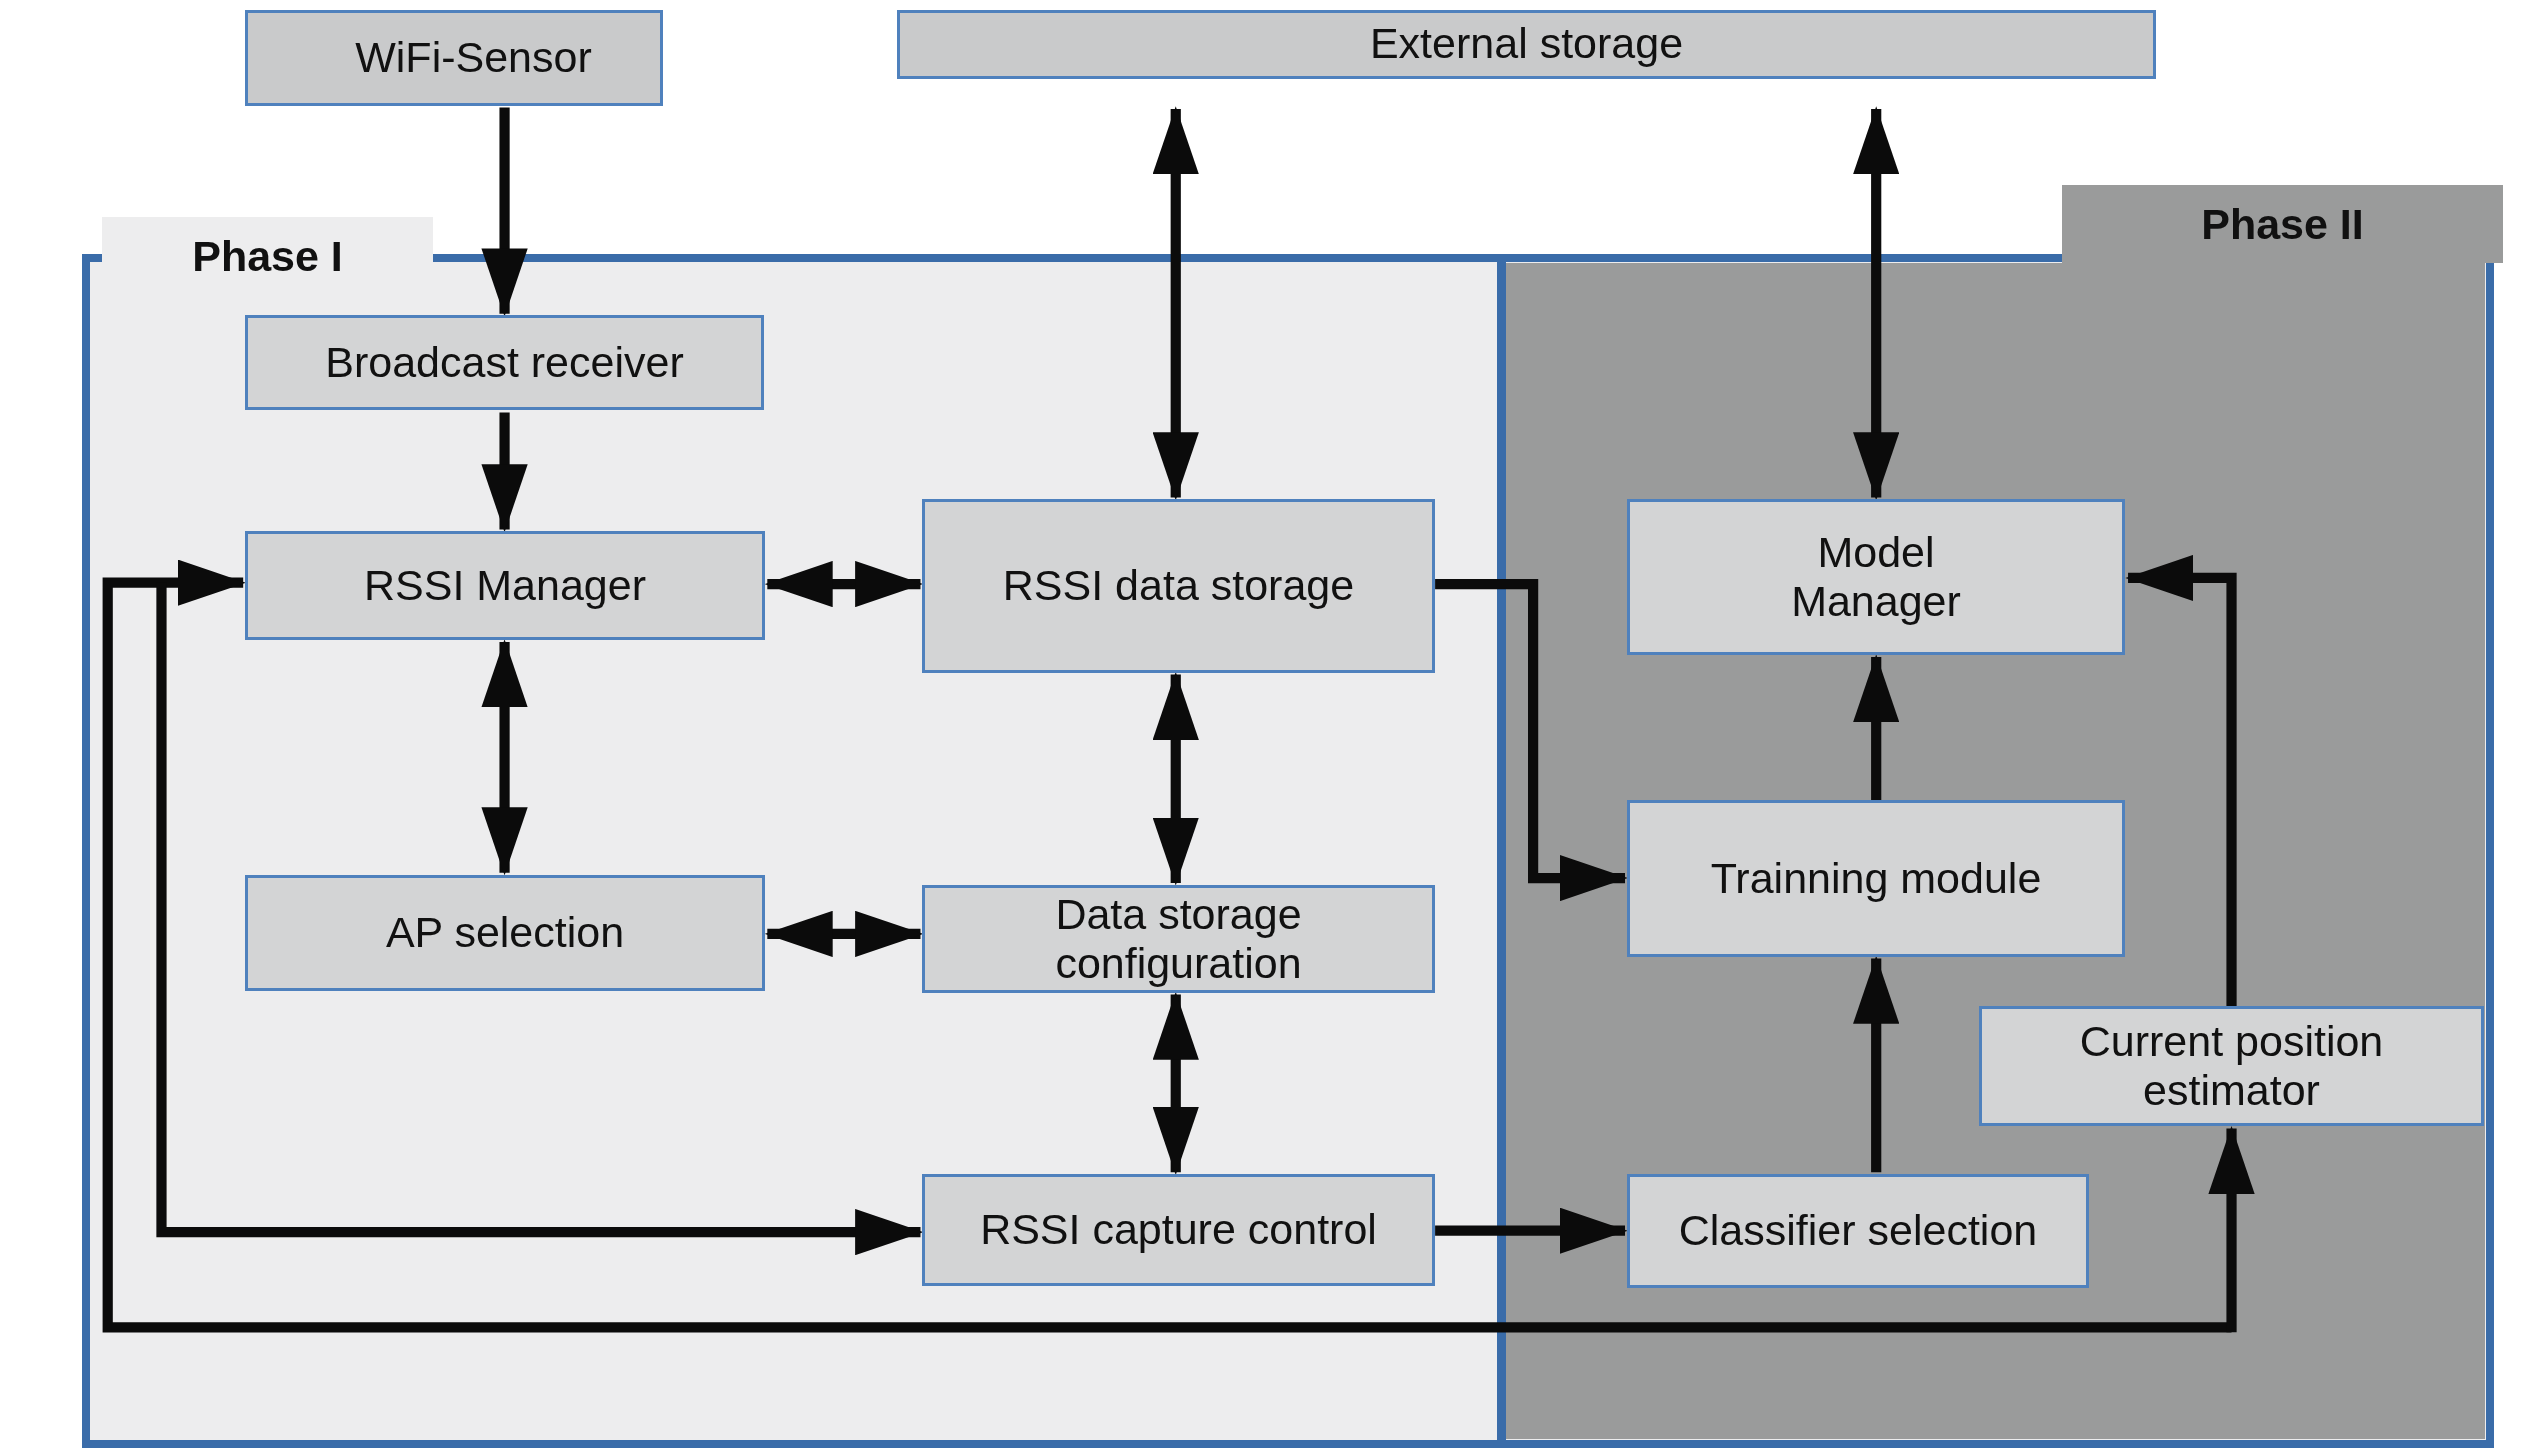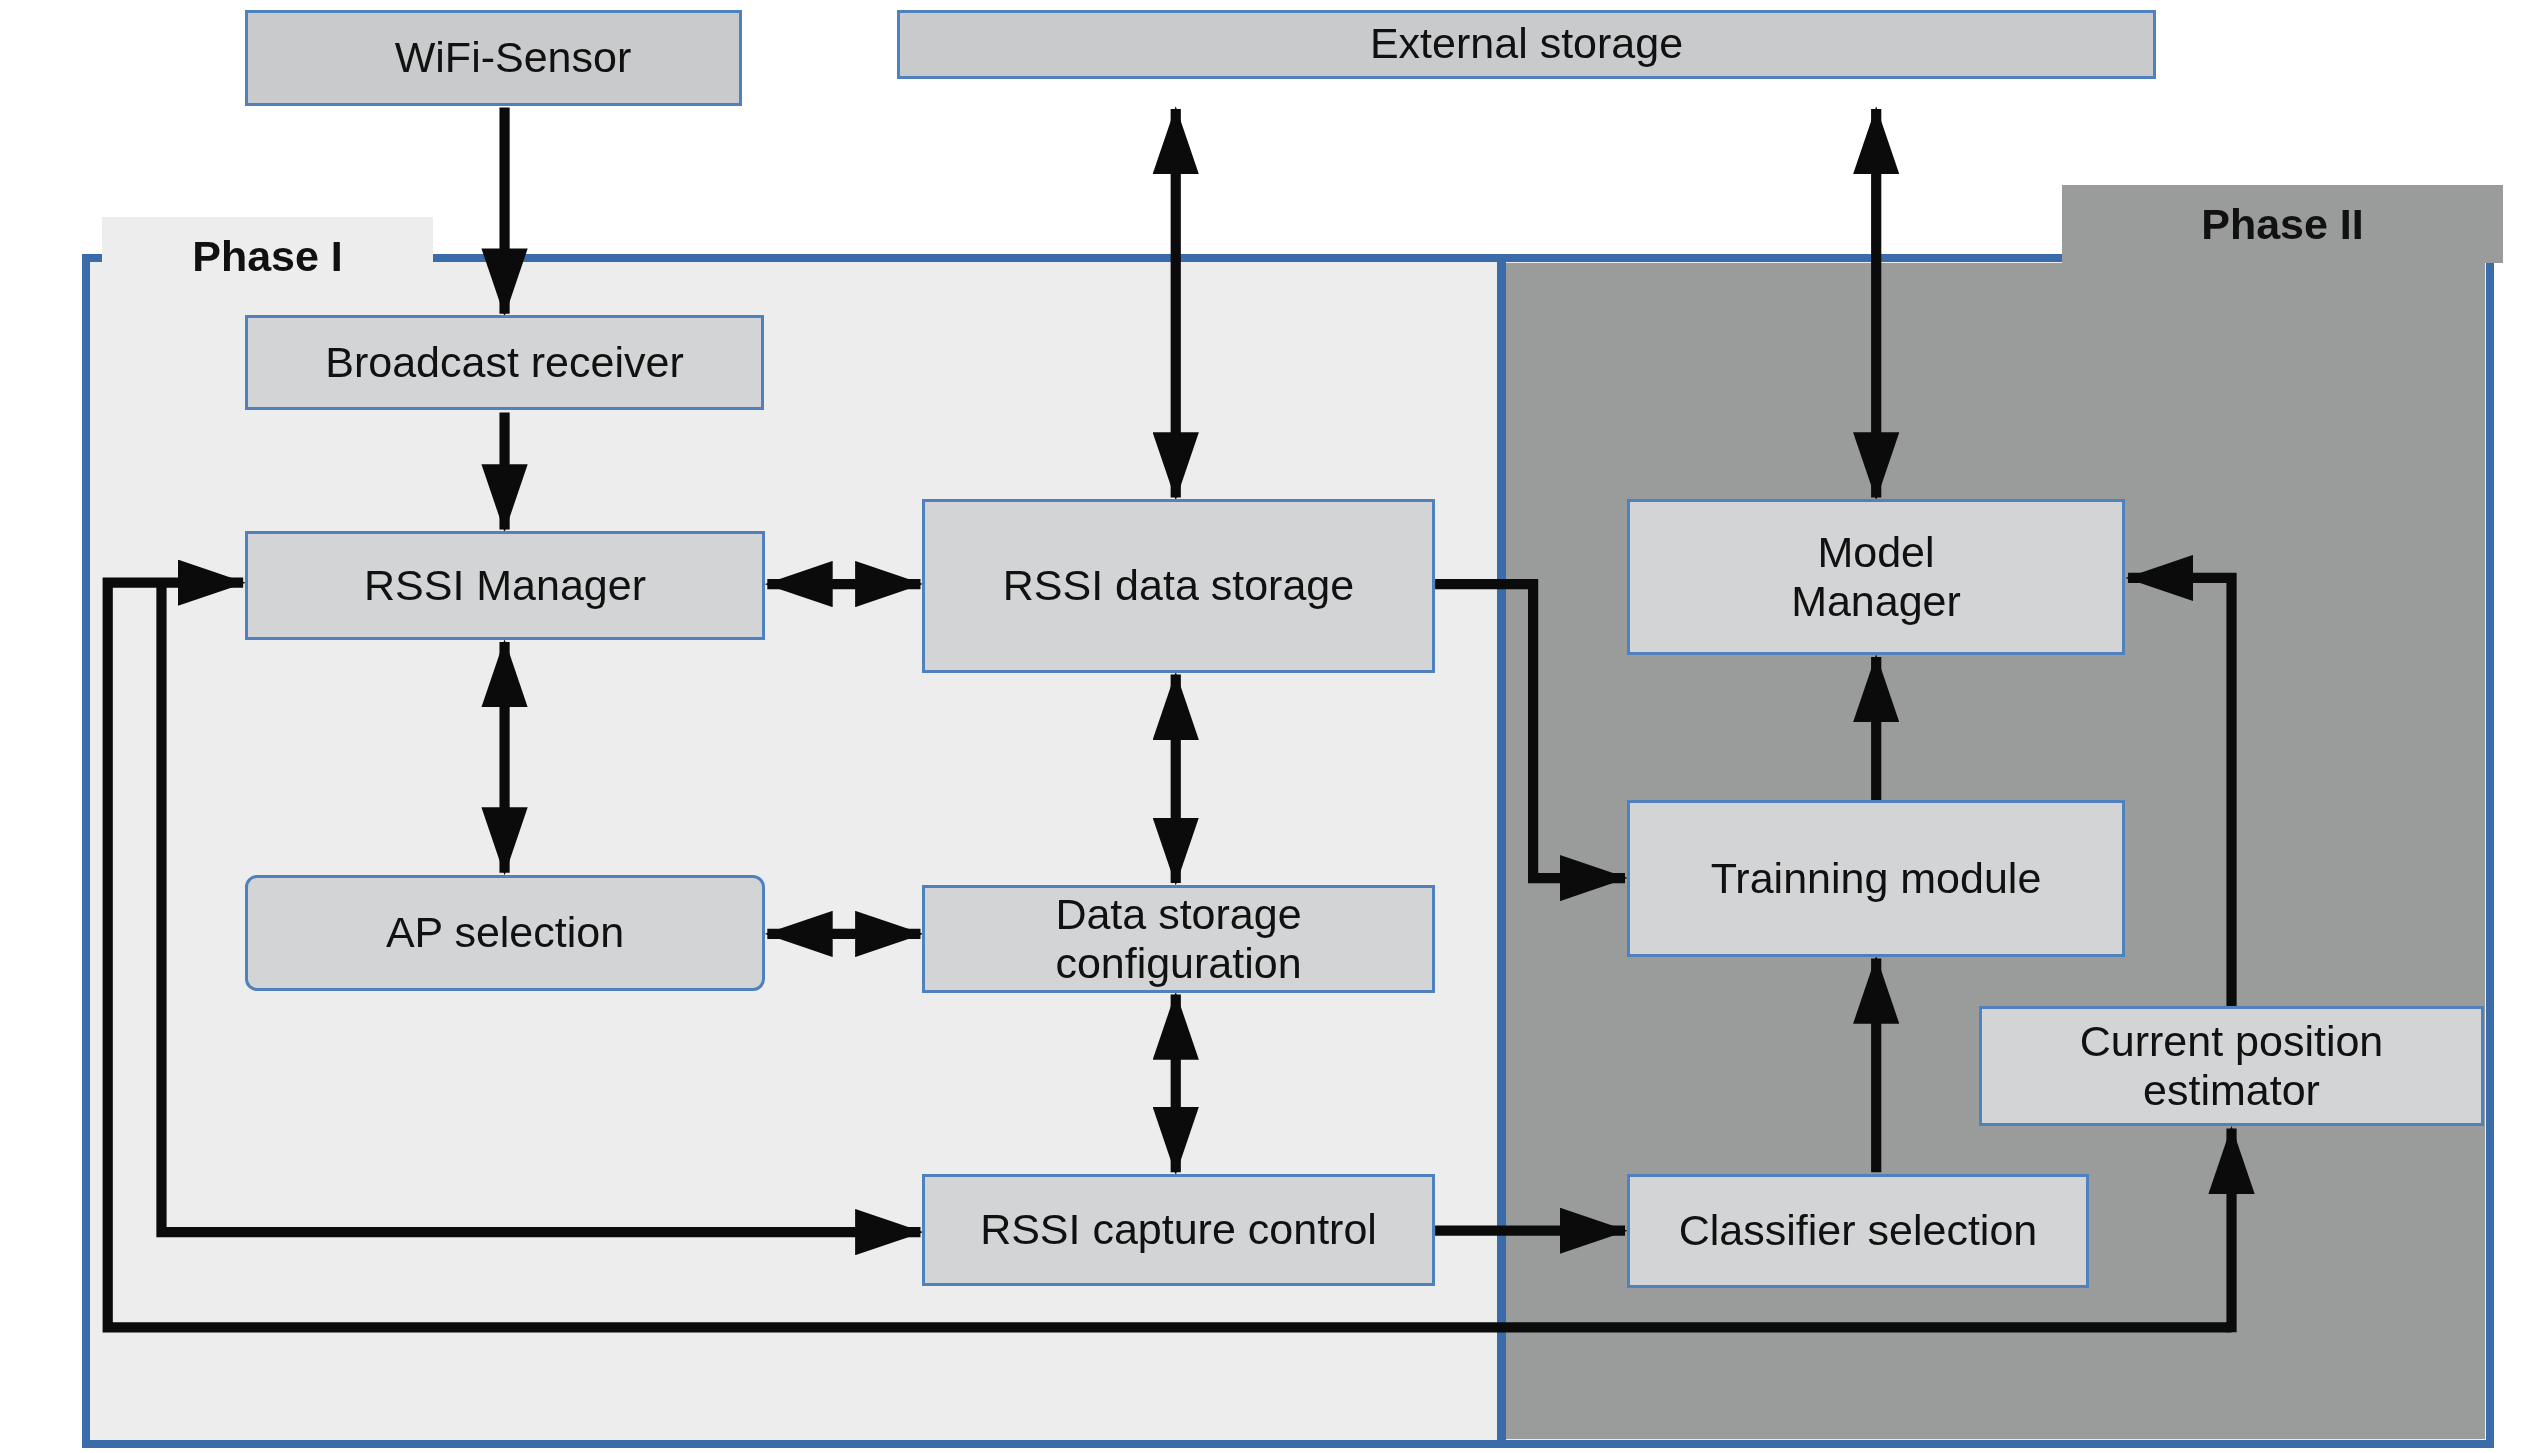--- a/index.html
+++ b/index.html
@@ -81,34 +81,34 @@
     <path d="M 2108 858 L 2252 858 L 2252 1290 L 2387 1290" marker-end="url(#ah)"></path>
     <path d="M 2756 1405 L 2756 965" marker-end="url(#ah)"></path>
     <path d="M 2756 1722 L 2756 1408" marker-end="url(#ah)"></path>
     <path d="M 2108 1808 L 2387 1808" marker-end="url(#ah)"></path>
     <path d="M 3278 1950 L 158 1950 L 158 856 L 357 856" marker-end="url(#ah)"></path>
     <path d="M 3278 1957 L 3278 1658" marker-end="url(#ah)"></path>
     <path d="M 237 856 L 237 1810 L 1352 1810" marker-end="url(#ah)"></path>
     <path d="M 3278 1478 L 3278 849 L 3126 849" marker-end="url(#ah)"></path>
   </svg>
 
-  <div class="box box-top" style="left:245px;top:9.5px;width:497px;height:96px;padding-left:39px;">WiFi-Sensor</div>
+  <div class="box box-top" style="left:245px;top:9.5px;width:418px;height:96px;padding-left:39px;">WiFi-Sensor</div>
 
   <div class="box box-top" style="left:897px;top:9.5px;width:1259px;height:69px;">External storage</div>
 
   <div class="box" style="left:245px;top:315px;width:519px;height:95px;">Broadcast receiver</div>
 
   <div class="box" style="left:245px;top:531px;width:520px;height:109px;">RSSI Manager</div>
 
   <div class="box" style="left:922px;top:499px;width:513px;height:174px;">RSSI data storage</div>
 
   <div class="box" style="left:1627px;top:499px;width:498px;height:156px;">Model
 Manager</div>
 
-  <div class="box" style="left:245px;top:875px;width:520px;height:116px;border-radius:12px;">AP selection</div>
+  <div class="box" style="left:245px;top:875px;width:520px;height:116px;">AP selection</div>
 
   <div class="box" style="left:922px;top:885px;width:513px;height:108px;">Data storage
 configuration</div>
 
   <div class="box" style="left:1627px;top:800px;width:498px;height:157px;">Trainning module</div>
 
   <div class="box" style="left:1979px;top:1006px;width:505px;height:120px;">Current position
 estimator</div>
 
   <div class="box" style="left:922px;top:1174px;width:513px;height:112px;">RSSI capture control</div>

